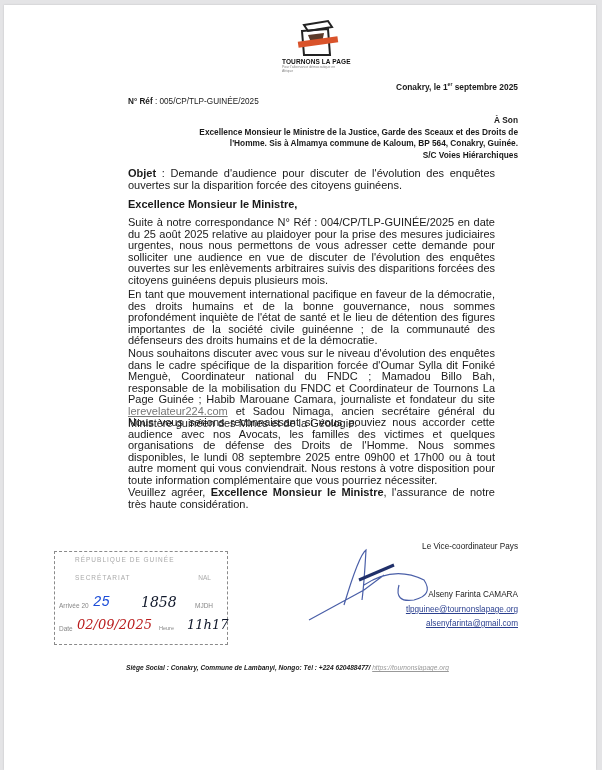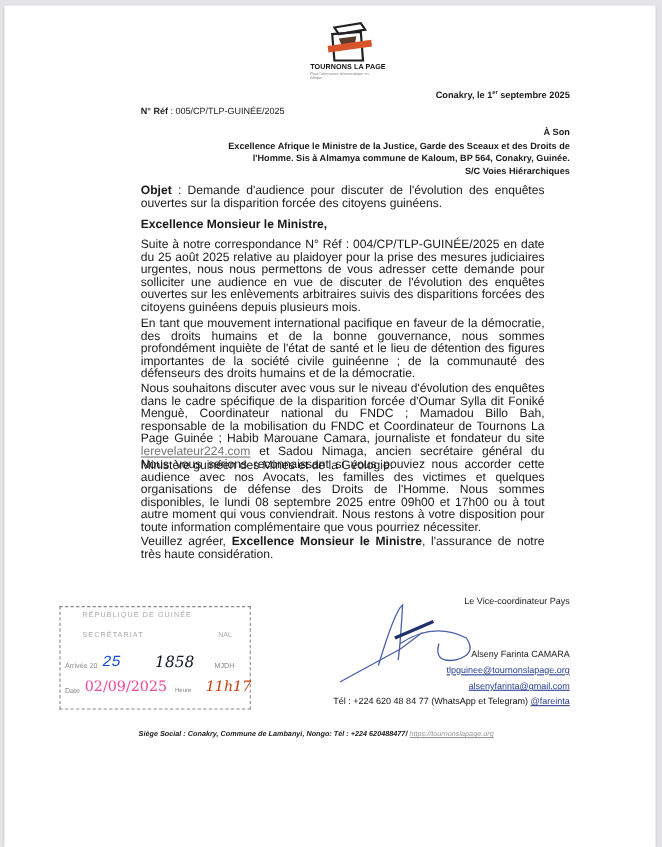--- a/index.html
+++ b/index.html
@@ -33,23 +33,23 @@
   .sig-tel .handle { color:#2a3f8f; text-decoration:underline; }
   .stamp { position:absolute; left:50px; top:546px; width:172px; height:92px; border:1.2px dashed #8a8a8a; color:#aaa; font-size:6.5px; }
   .stamp .l1 { position:absolute; left:20px; top:4px; letter-spacing:1px; }
   .stamp .l2 { position:absolute; left:20px; top:22px; letter-spacing:1px; }
   .stamp .l2r { position:absolute; right:16px; top:22px; }
   .stamp .arr { position:absolute; left:4px; top:50px; color:#888; }
   .stamp .arrv { position:absolute; left:38px; top:42px; color:#1d4ed8; font-size:14px; font-family:Liberation Mono, monospace; font-style:italic; }
   .stamp .num { position:absolute; left:86px; top:42px; color:#0f172a; font-size:14px; font-family:"DejaVu Serif", serif; font-style:italic; }
   .stamp .mjdh { position:absolute; left:140px; top:50px; color:#888; }
   .stamp .dt { position:absolute; left:4px; top:73px; color:#888; }
-  .stamp .dtv { position:absolute; left:22px; top:65px; color:#ec4899; font-size:13px; font-family:"DejaVu Serif", serif; }
+  .stamp .dtv { position:absolute; left:22px; top:65px; color:#b91c1c; font-size:13px; font-family:"DejaVu Serif", serif; font-style:italic; }
   .stamp .hr { position:absolute; left:104px; top:73px; color:#888; font-size:5.5px; }
-  .stamp .hrv { position:absolute; left:132px; top:65px; color:#c2410c; font-size:13px; font-family:"DejaVu Serif", serif; font-style:italic; }
+  .stamp .hrv { position:absolute; left:132px; top:65px; color:#0f172a; font-size:13px; font-family:"DejaVu Serif", serif; font-style:italic; }
   .scribble { position:absolute; left:300px; top:540px; }
   .footer { position:absolute; left:122px; top:659px; font-size:6.6px; font-style:italic; font-weight:bold; }
   .footer .url { color:#999; font-weight:normal; text-decoration:underline; }
 </style>
 </head>
 <body>
 
 <div class="page">
 
   <div class="logo">
@@ -62,21 +62,21 @@
     <div class="name">TOURNONS LA PAGE</div>
     <div class="tag">Pour l'alternance démocratique en Afrique</div>
   </div>
 
   <div class="date"><span>Conakry, le 1</span><sup>er</sup><span> septembre 2025</span></div>
 
   <div class="ref"><b>N° Réf</b><span> : 005/CP/TLP-GUINÉE/2025</span></div>
 
   <div class="addr">
     <div>À Son</div>
-    <div>Excellence Afrique le Ministre de la Justice, Garde des Sceaux et des Droits de</div>
+    <div>Excellence Monsieur le Ministre de la Justice, Garde des Sceaux et des Droits de</div>
     <div>l'Homme. Sis à Almamya commune de Kaloum, BP 564, Conakry, Guinée.</div>
     <div>S/C Voies Hiérarchiques</div>
   </div>
 
   <div class="body obj"><b>Objet</b><span> : Demande d'audience pour discuter de l'évolution des enquêtes ouvertes sur la disparition forcée des citoyens guinéens.</span></div>
 
   <div class="body salut">Excellence Monsieur le Ministre,</div>
 
   <div class="body p1">Suite à notre correspondance N° Réf : 004/CP/TLP-GUINÉE/2025 en date du 25 août 2025 relative au plaidoyer pour la prise des mesures judiciaires urgentes, nous nous permettons de vous adresser cette demande pour solliciter une audience en vue de discuter de l'évolution des enquêtes ouvertes sur les enlèvements arbitraires suivis des disparitions forcées des citoyens guinéens depuis plusieurs mois.</div>
   <div class="body p2">En tant que mouvement international pacifique en faveur de la démocratie, des droits humains et de la bonne gouvernance, nous sommes profondément inquiète de l'état de santé et le lieu de détention des figures importantes de la société civile guinéenne ; de la communauté des défenseurs des droits humains et de la démocratie.</div>
@@ -86,21 +86,20 @@
 
   <svg class="scribble" width="150" height="80" viewBox="0 0 150 80">
     <path d="M5 75 L60 45 L80 30 M40 60 Q55 10 62 5 Q60 40 58 55 M60 40 Q90 20 120 35 Q130 50 110 55 Q90 58 95 40" fill="none" stroke="#4a5fa8" stroke-width="1.2"></path>
     <path d="M55 35 L90 20" stroke="#20306a" stroke-width="3"></path>
   </svg>
 
   <div class="sig sig-title">Le Vice-coordinateur Pays</div>
   <div class="sig sig-name">Alseny Farinta CAMARA</div>
   <div class="sig sig-mail1">tlpguinee@tournonslapage.org</div>
   <div class="sig sig-mail2">alsenyfarinta@gmail.com</div>
-  <div class="sig sig-tel"><span>Tél : +224 620 48 84 77 (WhatsApp et Telegram) </span><span class="handle">@fareinta</span></div>
 
   <div class="stamp">
     <span class="l1">RÉPUBLIQUE DE GUINÉE</span>
     <span class="l2">SECRÉTARIAT</span>
     <span class="l2r">NAL</span>
     <span class="arr">Arrivée 20</span>
     <span class="arrv">25</span>
     <span class="num">1858</span>
     <span class="mjdh">MJDH</span>
     <span class="dt">Date</span>

